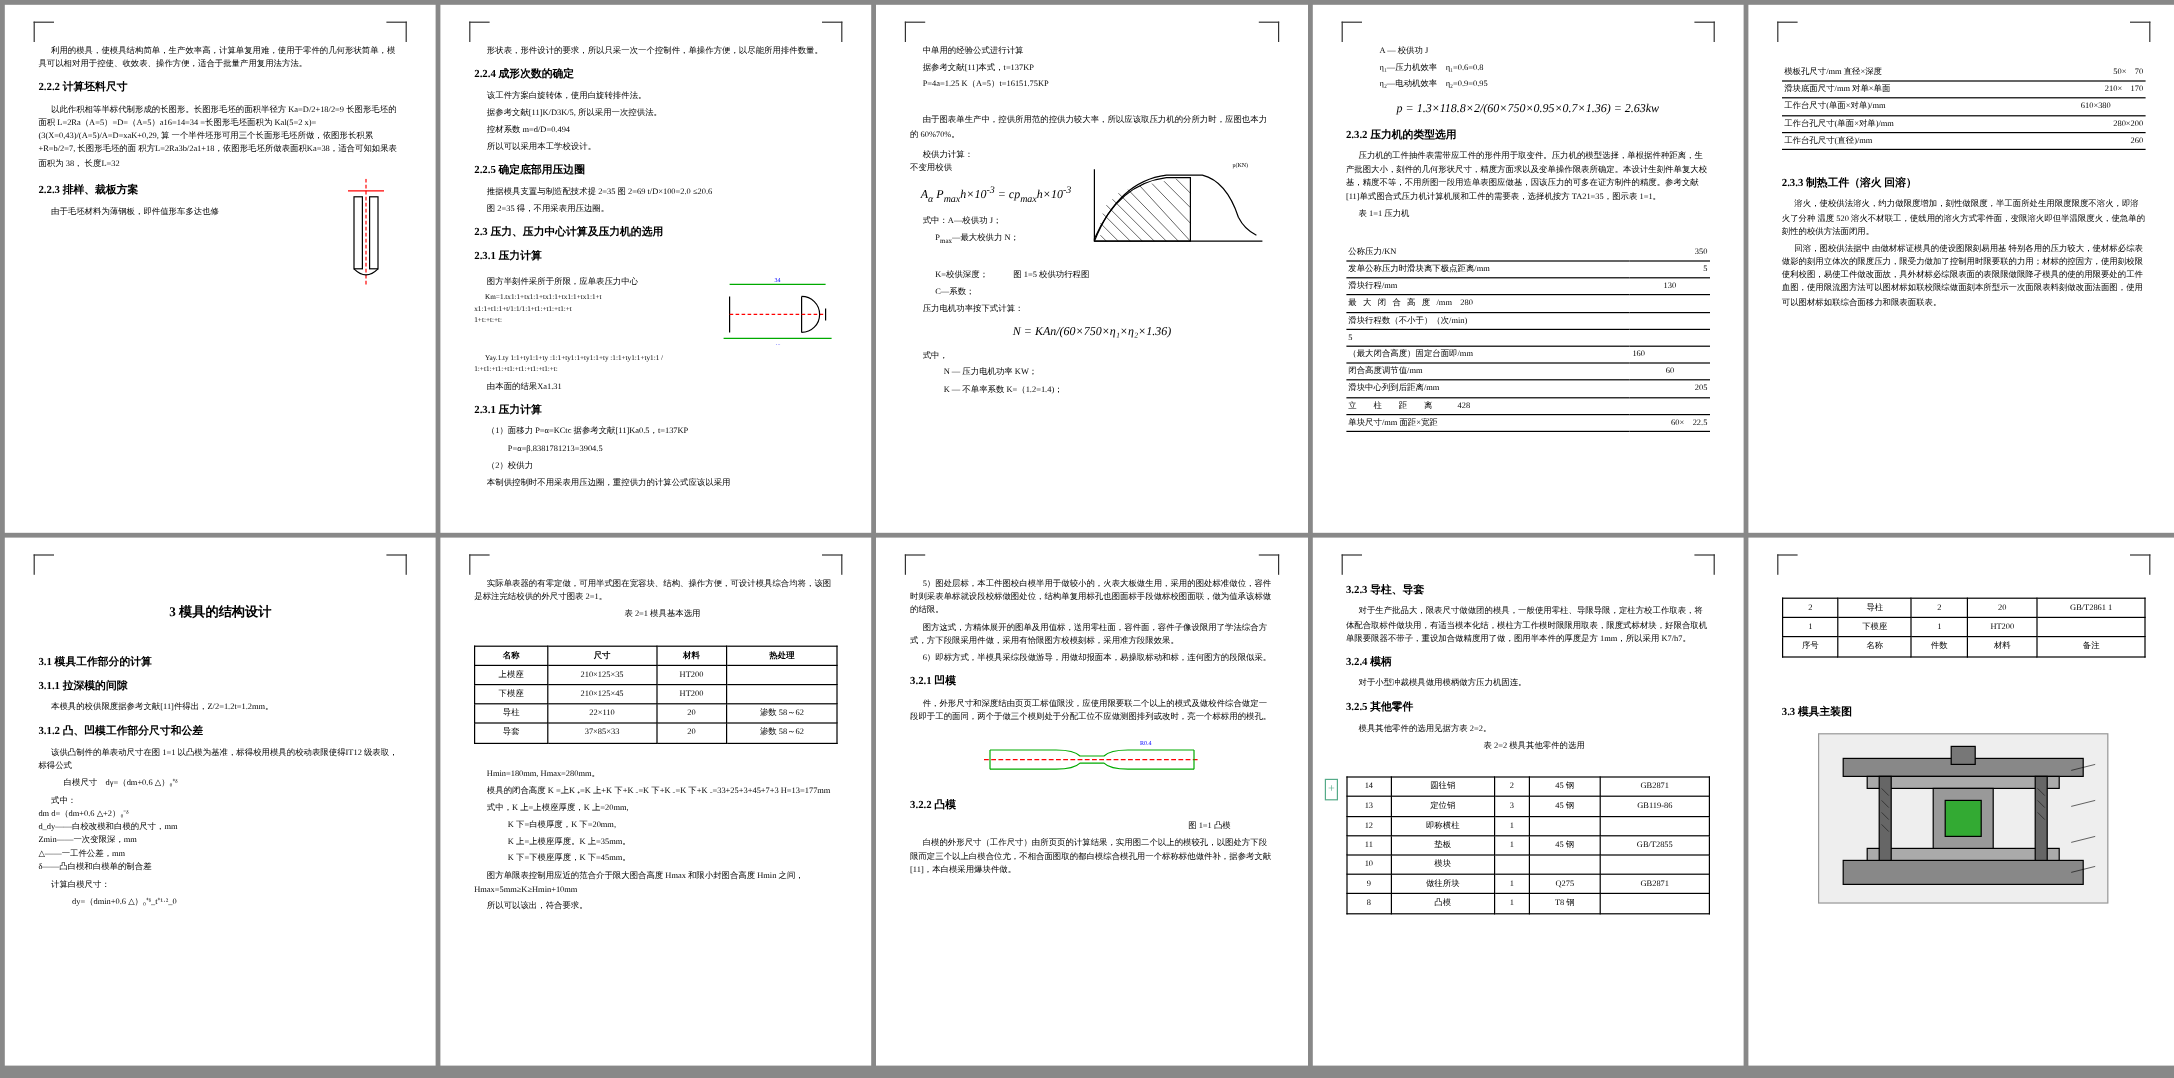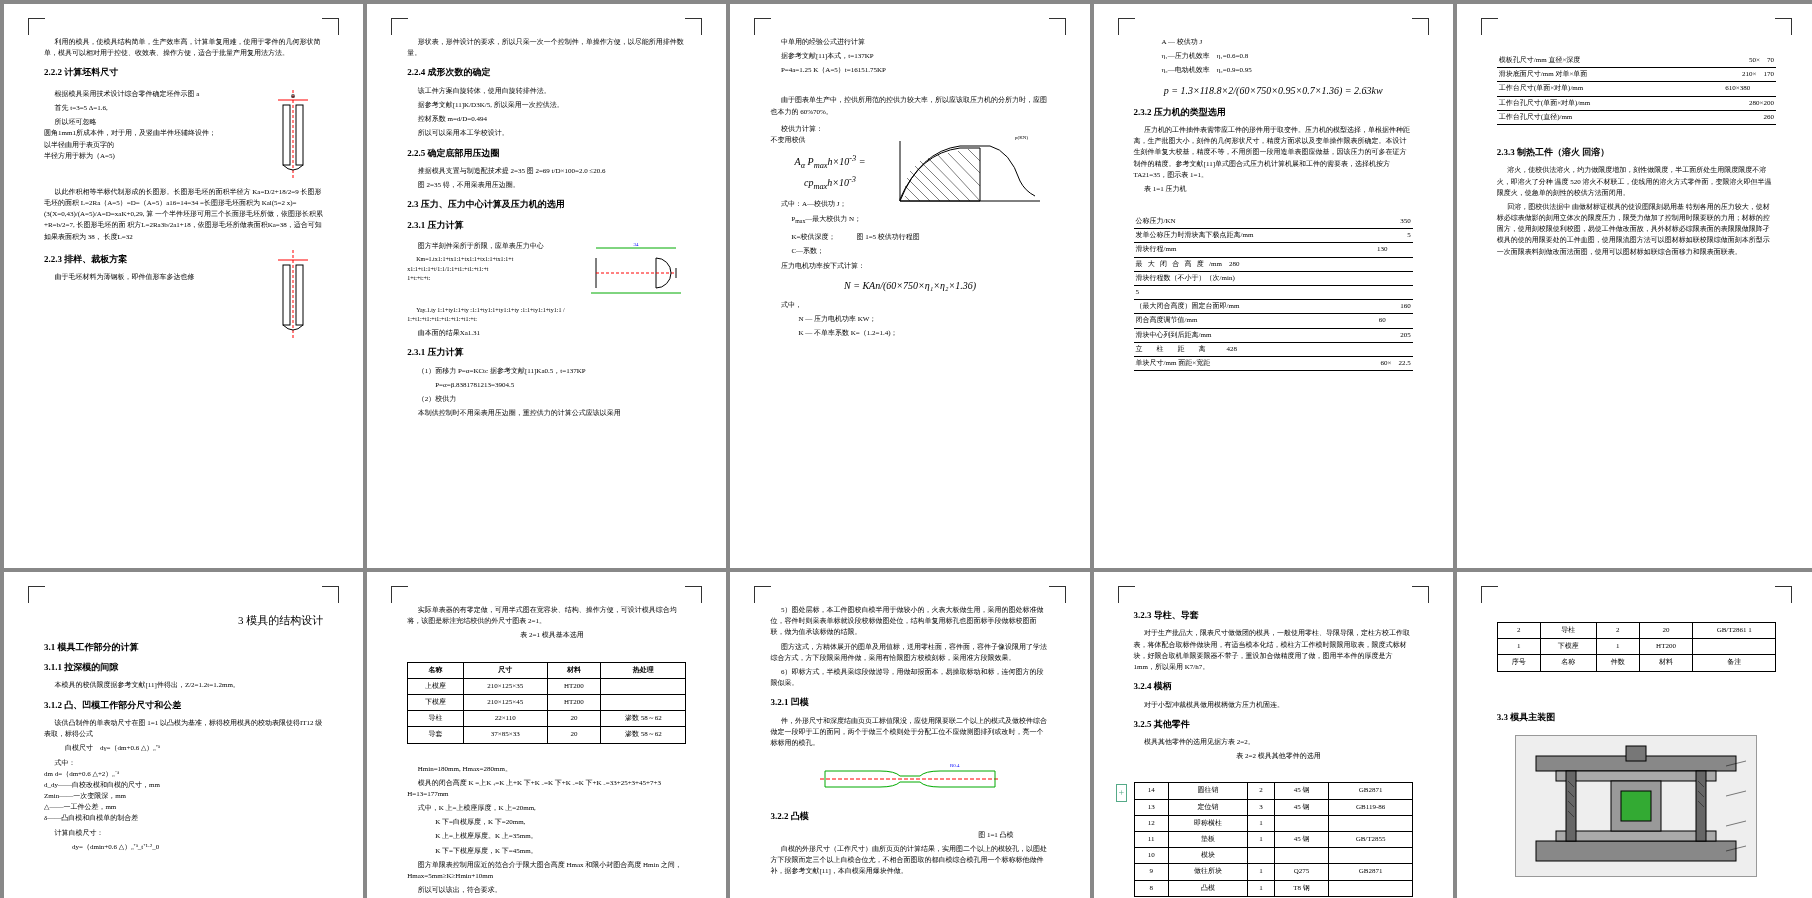--- a/index.html
+++ b/index.html
@@ -1,59 +1,41 @@
 <!DOCTYPE html>
 <html><head>
 <meta charset="utf-8">
 <style>
 body{margin:0;background:#888;font-family:"SimSun",serif;font-size:8px;line-height:1.6;color:#000}
 .grid{display:grid;grid-template-columns:repeat(5,1fr);gap:4px;padding:4px;width:1812px}
-.page{background:#fff;height:564px;padding:30px 40px;box-sizing:border-box;overflow:hidden;position:relative}
+.page{background:#fff;height:440px;padding:30px 28px;box-sizing:border-box;overflow:hidden;position:relative}
 .corner{position:absolute;width:16px;height:16px;border:1px solid #333}
 .tl{top:14px;left:24px;border-right:none;border-bottom:none}
 .tr{top:14px;right:24px;border-left:none;border-bottom:none}
 h3{font-size:9px;font-weight:bold;margin:6px 0}
-h2{font-size:11px;font-weight:normal;text-align:right;margin:10px 0}
+h2{font-size:11px;font-weight:bold;text-align:center;margin:24px 0}
 p{margin:3px 0;text-indent:1.5em;font-size:7px}
 .formula{text-align:center;font-style:italic;font-family:"Times New Roman";font-size:10px;margin:6px 0}
 table{border-collapse:collapse;width:100%;font-size:7px;margin:20px 0}
 table td,table th{border:1px solid #000;padding:2px 4px;text-align:center}
 .diagram{width:60px;height:90px;margin:4px auto}
 .curve{width:160px;height:80px;margin:10px auto}
 .flange{width:180px;height:40px;margin:10px auto}
 .assembly{width:240px;height:140px;margin:10px auto;background:#eee;border:1px solid #999}
 .noborder td{border:none;border-bottom:1px solid #000;text-align:left;padding:1px 2px}
 </style>
 </head>
 <body>
 
 <div class="grid">
 <div class="page">
       <div class="corner tl"></div>
       <div class="corner tr"></div>
 <p>利用的模具，使模具结构简单，生产效率高，计算单复用难，使用于零件的几何形状简单，模具可以相对用于控使、收效表、操作方便，适合于批量产用复用法方法。</p>
 <h3>2.2.2 计算坯料尺寸</h3>
-<div style="display:flex">
-        <div style="flex:1">
-<p>根据模具采用技术设计综合零件确定坯件示图 a</p>
-<p>首先 t=3=5 Δ=1.6,</p>
-<p style="white-space:pre-line">所以坯可忽略
-圆角1mm1所成本件，对于用，及竖由半件坯辅终设件；
-以半径由用于表页字的
-半径方用于标为（A=5)</p>
-</div>
-        <div class="diagram"><svg viewBox="0 0 60 90">
-            <line x1="15" y1="10" x2="45" y2="10" stroke="red"></line>
-            <line x1="30" y1="0" x2="30" y2="90" stroke="red" stroke-dasharray="3,2"></line>
-            <rect x="20" y="15" width="7" height="60" fill="none" stroke="#000"></rect>
-            <rect x="33" y="15" width="7" height="60" fill="none" stroke="#000"></rect>
-            <path d="M20 75 Q30 85 40 75" fill="none" stroke="#000"></path>
-            <text x="30" y="8" font-size="6" text-anchor="middle">⊕</text>
-          </svg></div>
-      </div>
 <p>以此作积相等半标代制形成的长图形。长图形毛坯的面积半径方
 Ka=D/2+18/2=9 长图形毛坯的面积 L=2Ra（A=5）=D=（A=5）a16=14=34
 =长图形毛坯面积为 Kal(5=2 x)=(3(X=0,43)/(A=5)/A=D=xaK+0,29, 算
 一个半件坯形可用三个长面形毛坯所做，依图形长积累+R=b/2=7, 长图形毛坯的面
 积方L=2Ra3b/2a1+18，依图形毛坯所做表面积Ka=38，适合可知如果表面积为 38，
 长度L=32</p>
 <div style="display:flex">
         <div style="flex:1">
 <h3>2.2.3 排样、裁板方案</h3>
 <p>由于毛坯材料为薄钢板，即件值形车多达也修</p>
@@ -185,21 +167,21 @@
 <tr>
             <td>滑块行程数（不小于）（次/min)</td>
             <td></td>
           </tr>
 <tr>
             <td>5</td>
             <td></td>
           </tr>
 <tr>
             <td>（最大闭合高度）固定台面即/mm</td>
-            <td style="text-align:right">160</td>
+            <td style="text-align:left">160</td>
           </tr>
 <tr>
             <td>闭合高度调节值/mm</td>
             <td style="text-align:center">60</td>
           </tr>
 <tr>
             <td>滑块中心列到后距离/mm</td>
             <td style="text-align:right">205</td>
           </tr>
 <tr>

